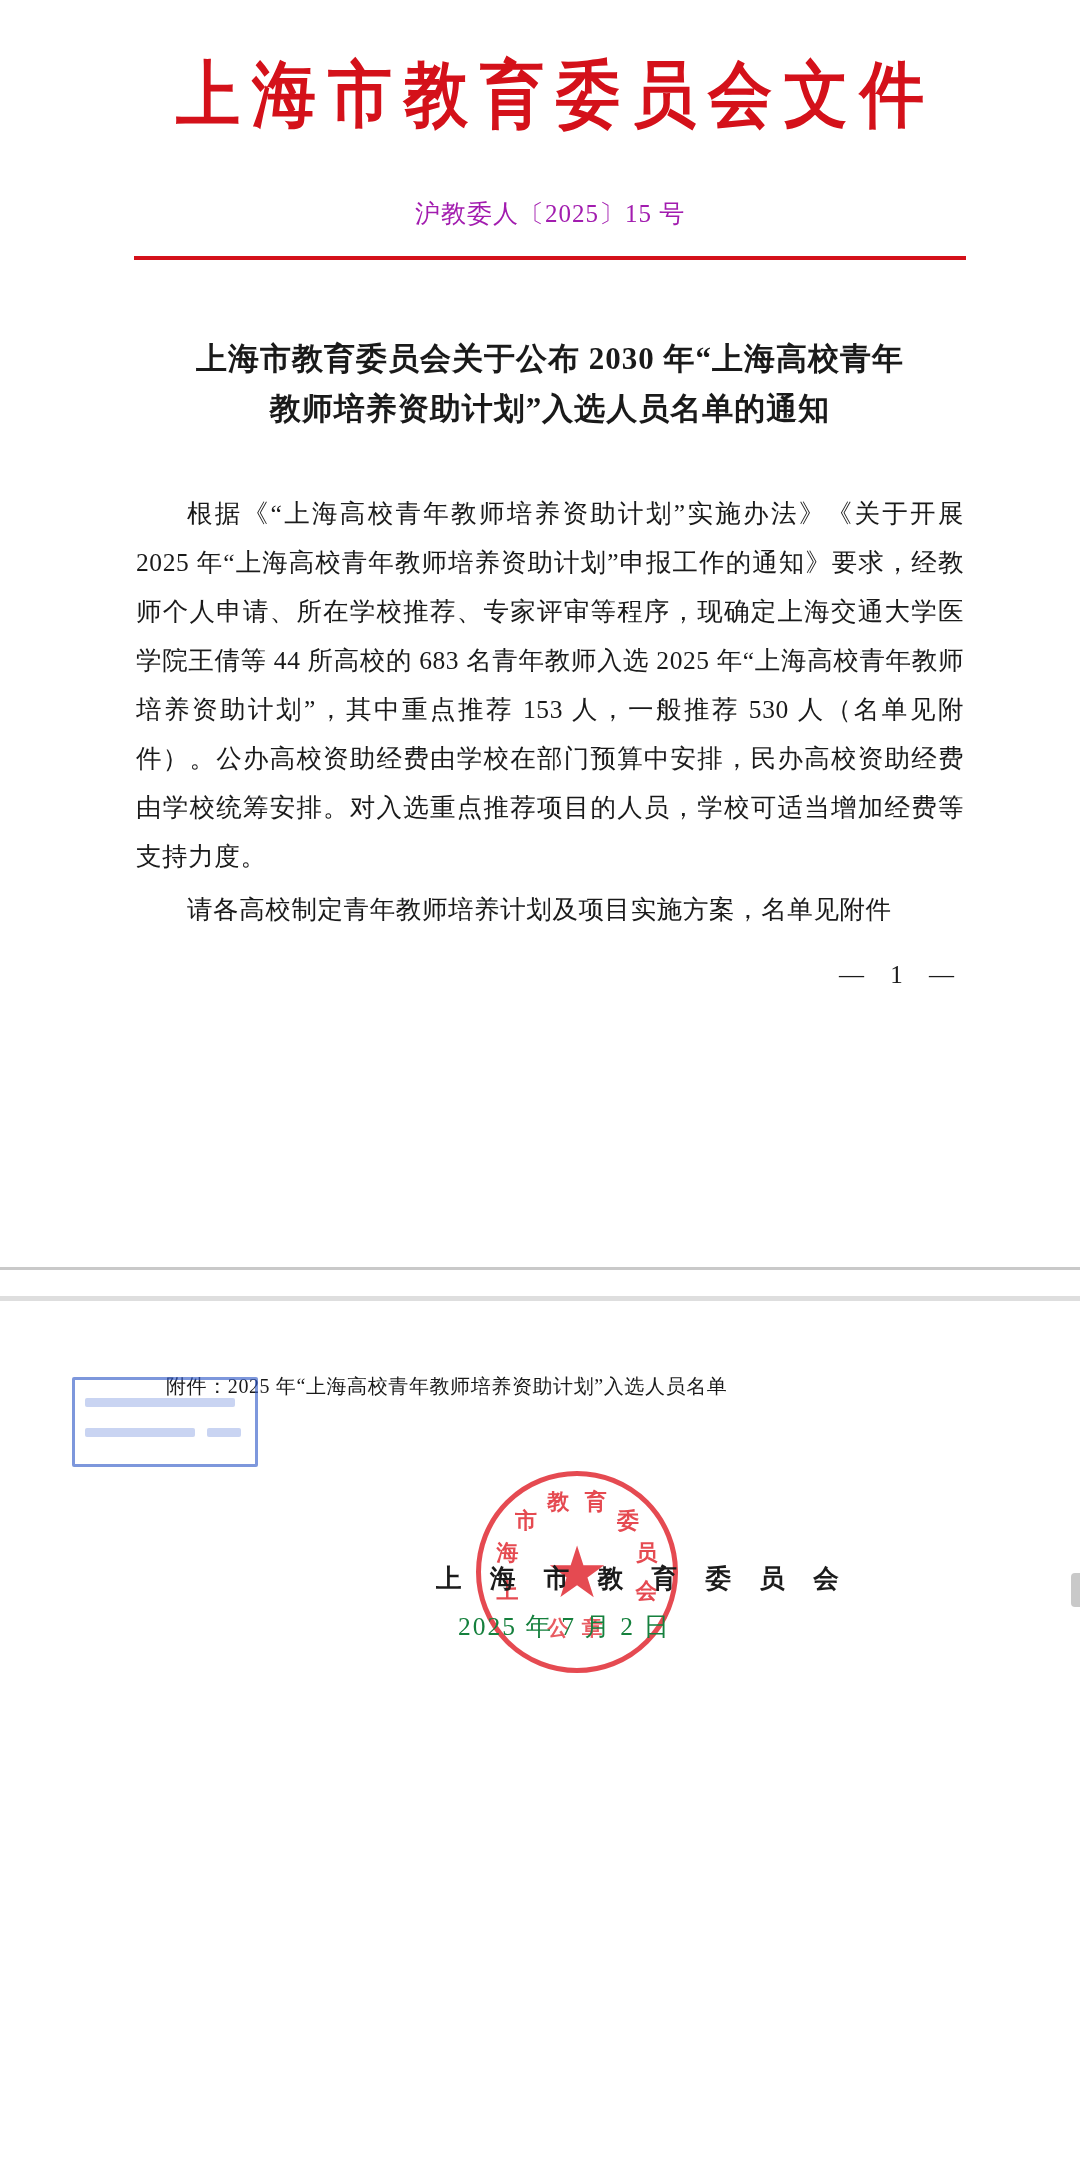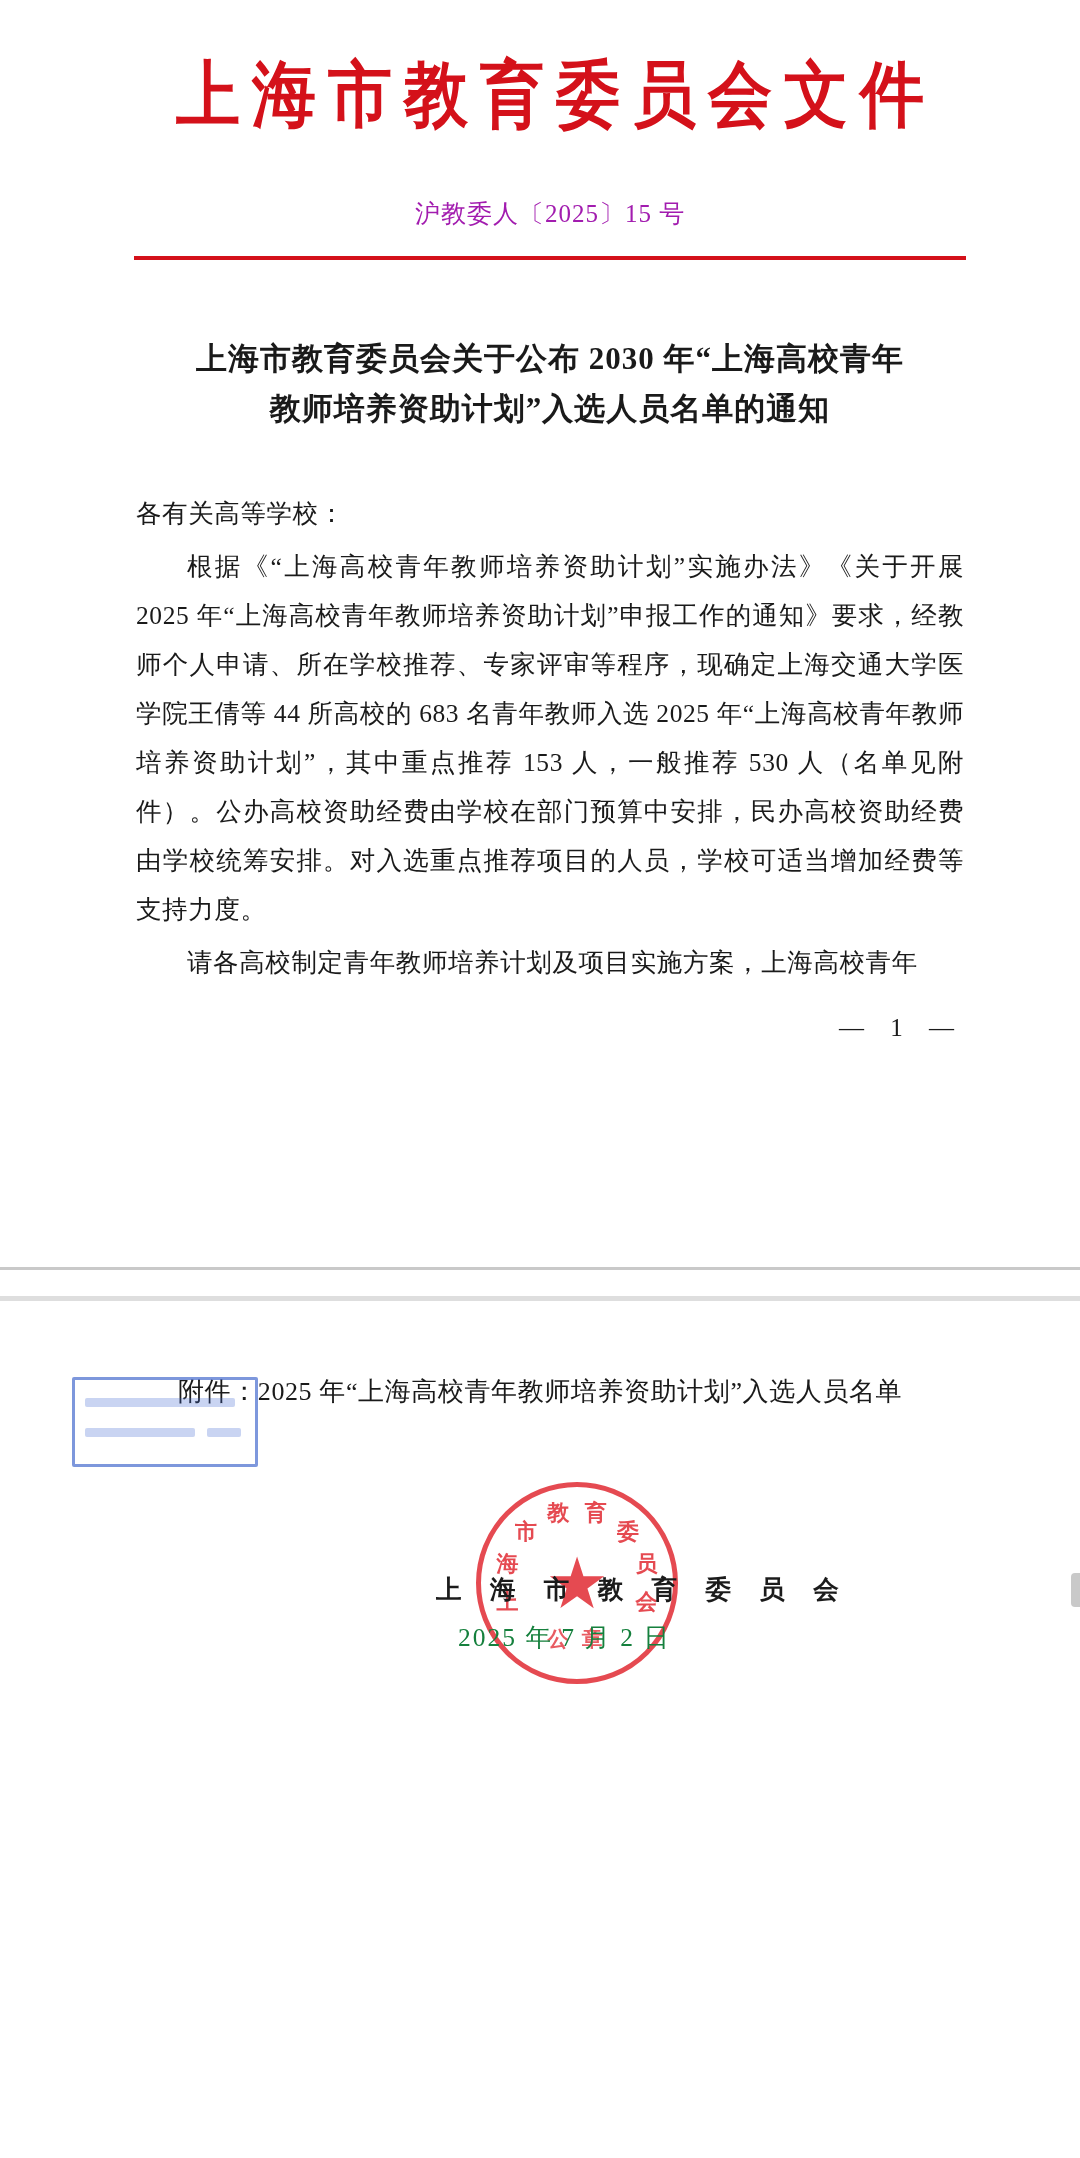--- a/index.html
+++ b/index.html
@@ -134,21 +134,21 @@
   .blue-stamp .l1 { top: 18px; width: 150px; }
   .blue-stamp .l2 { top: 48px; width: 110px; }
   .blue-stamp .l3 { top: 48px; left: 132px; width: 34px; }
 
   .page-two .body-block {
     margin-top: 154px;
   }
   .attachment {
     width: 828px;
     margin: 62px auto 0 auto;
-    font-size: 26px;
+    font-size: 20px;
     line-height: 1.9;
     letter-spacing: 0.6px;
     text-indent: 2em;
   }
   .signature {
     width: 828px;
     margin: 52px auto 0 auto;
     position: relative;
     height: 200px;
   }
@@ -244,23 +244,22 @@
   <div class="doc-number">沪教委人〔2025〕15 号</div>
 
   <div class="red-rule"></div>
 
   <div class="doc-title">
     <div>上海市教育委员会关于公布 2030 年“上海高校青年</div>
     <div>教师培养资助计划”入选人员名单的通知</div>
   </div>
 
   <div class="body-block">
-    <p>各有关高等学校：</p>
     <p class="indent">根据《“上海高校青年教师培养资助计划”实施办法》《关于开展 2025 年“上海高校青年教师培养资助计划”申报工作的通知》要求，经教师个人申请、所在学校推荐、专家评审等程序，现确定上海交通大学医学院王倩等 44 所高校的 683 名青年教师入选 2025 年“上海高校青年教师培养资助计划”，其中重点推荐 153 人，一般推荐 530 人（名单见附件）。公办高校资助经费由学校在部门预算中安排，民办高校资助经费由学校统筹安排。对入选重点推荐项目的人员，学校可适当增加经费等支持力度。</p>
-    <p class="indent">请各高校制定青年教师培养计划及项目实施方案，上海高校青年</p>
+    <p class="indent">请各高校制定青年教师培养计划及项目实施方案，名单见附件</p>
   </div>
 
   <div class="page-no">— 1 —</div>
 </div>
 
 <div class="page-gap"></div>
 
 <div class="page page-two">
 
   <div class="blue-stamp">

